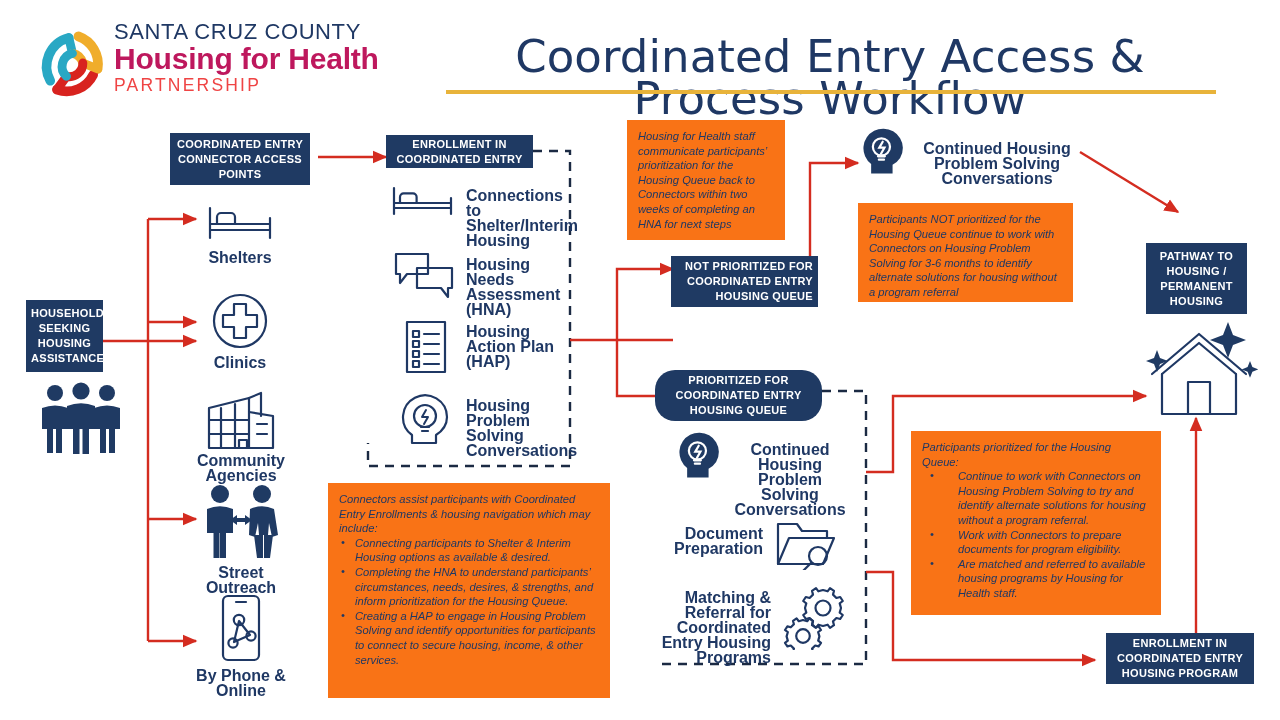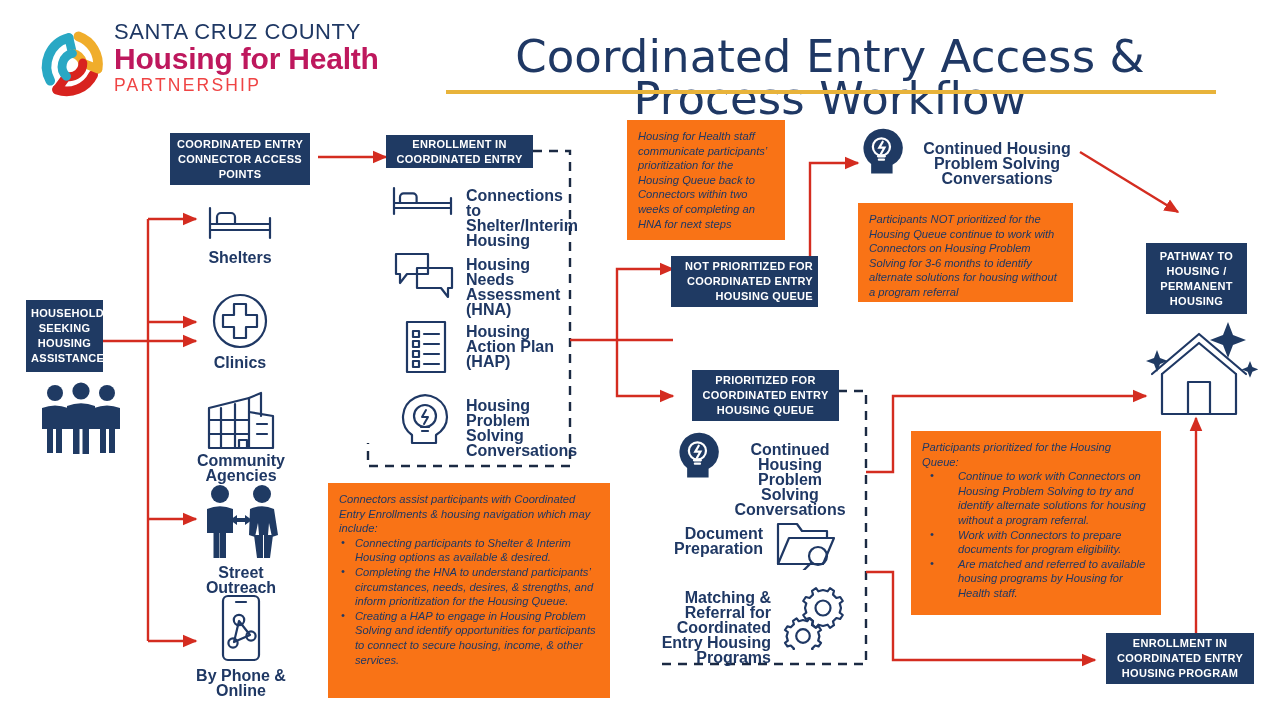--- a/index.html
+++ b/index.html
@@ -281,21 +281,21 @@
       <path d="M21 33 L29 33 M22 37 L28 37"></path>
       <path d="M26.5 16 L22.5 23 L28.5 23 L24.5 30"></path>
     </g>
   </svg>
   <div class="abs lbl" style="left:912px;top:141px;width:170px;">Continued Housing Problem Solving Conversations</div>
 
   <div class="abs callout" style="left:858px;top:203px;width:215px;height:99px;">
     <p>Participants NOT prioritized for the Housing Queue continue to work with Connectors on Housing Problem Solving for 3-6 months to identify alternate solutions for housing without a program referral</p>
   </div>
 
-  <div class="abs navy" style="left:692px;top:370px;width:147px;height:51px;">
+  <div class="abs navy" style="left:655px;top:370px;width:167px;height:51px;border-radius:20px;">
     <span>PRIORITIZED FOR COORDINATED ENTRY HOUSING QUEUE</span>
   </div>
 
   <svg class="abs" style="left:676px;top:432px;width:48px;height:48px;" viewBox="0 0 56 56">
     <g class="icofill">
       <path d="M38 53 L38 43 q12 -7 12 -20 A23 23 0 1 0 13 42 L13 53 Z"></path>
     </g>
     <g fill="none" stroke="#ffffff" stroke-width="2.6" stroke-linecap="round">
       <circle cx="25" cy="22" r="10"></circle>
       <path d="M21 33 L29 33 M22 37 L28 37"></path>

